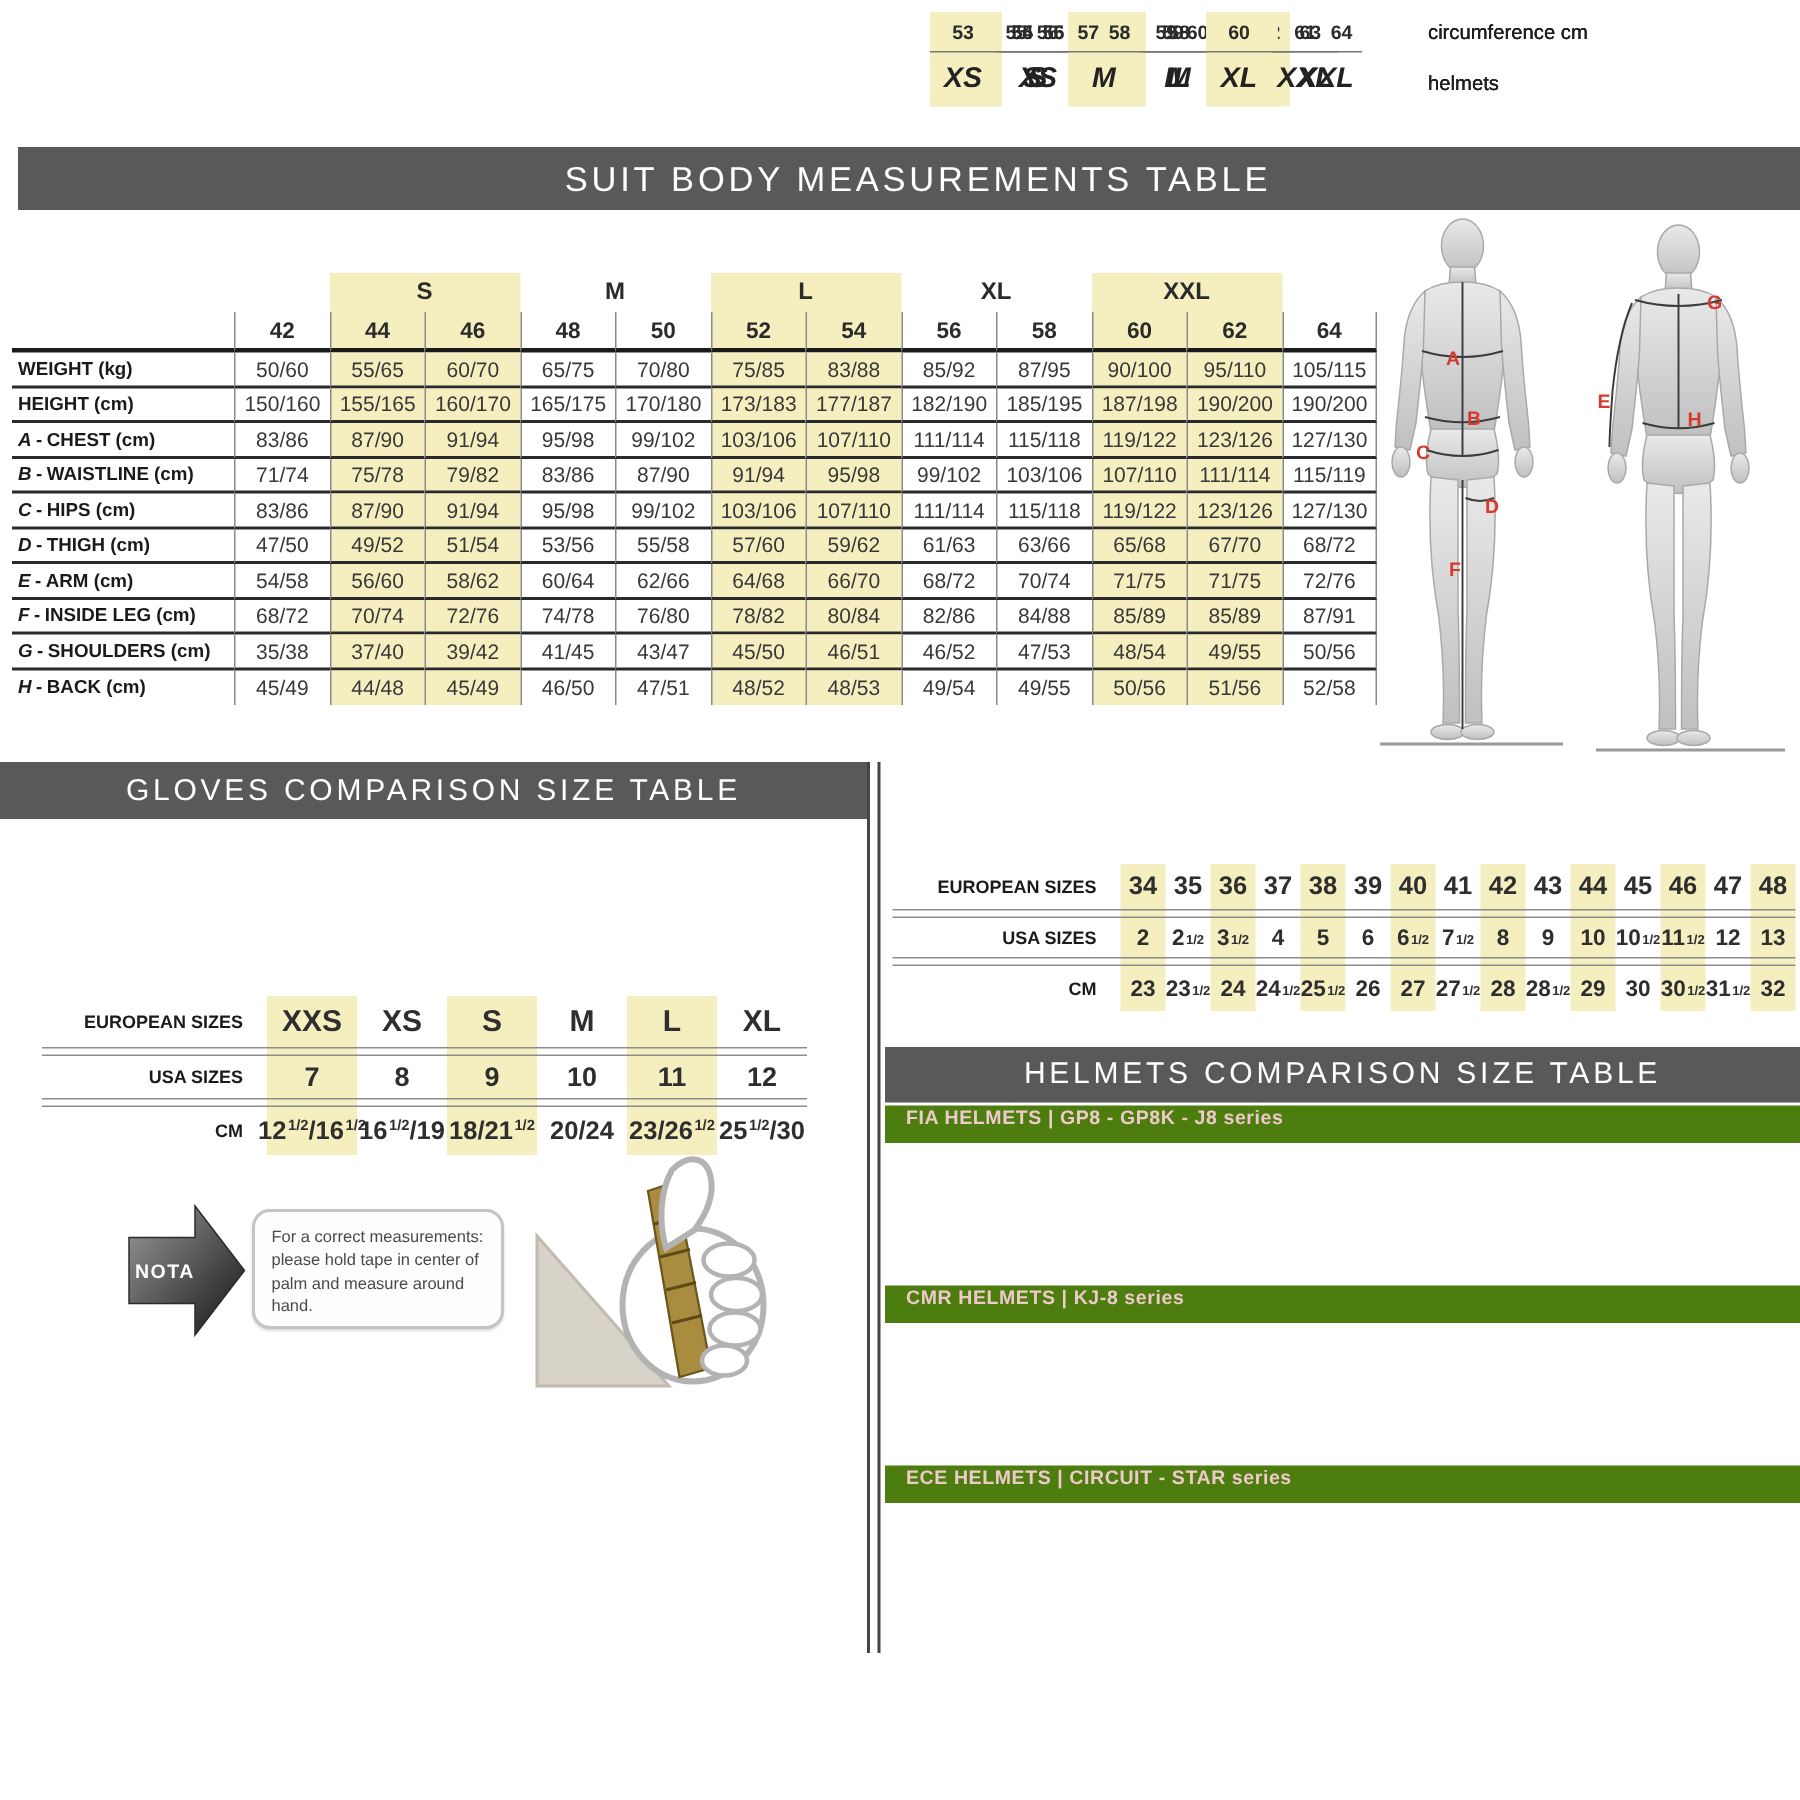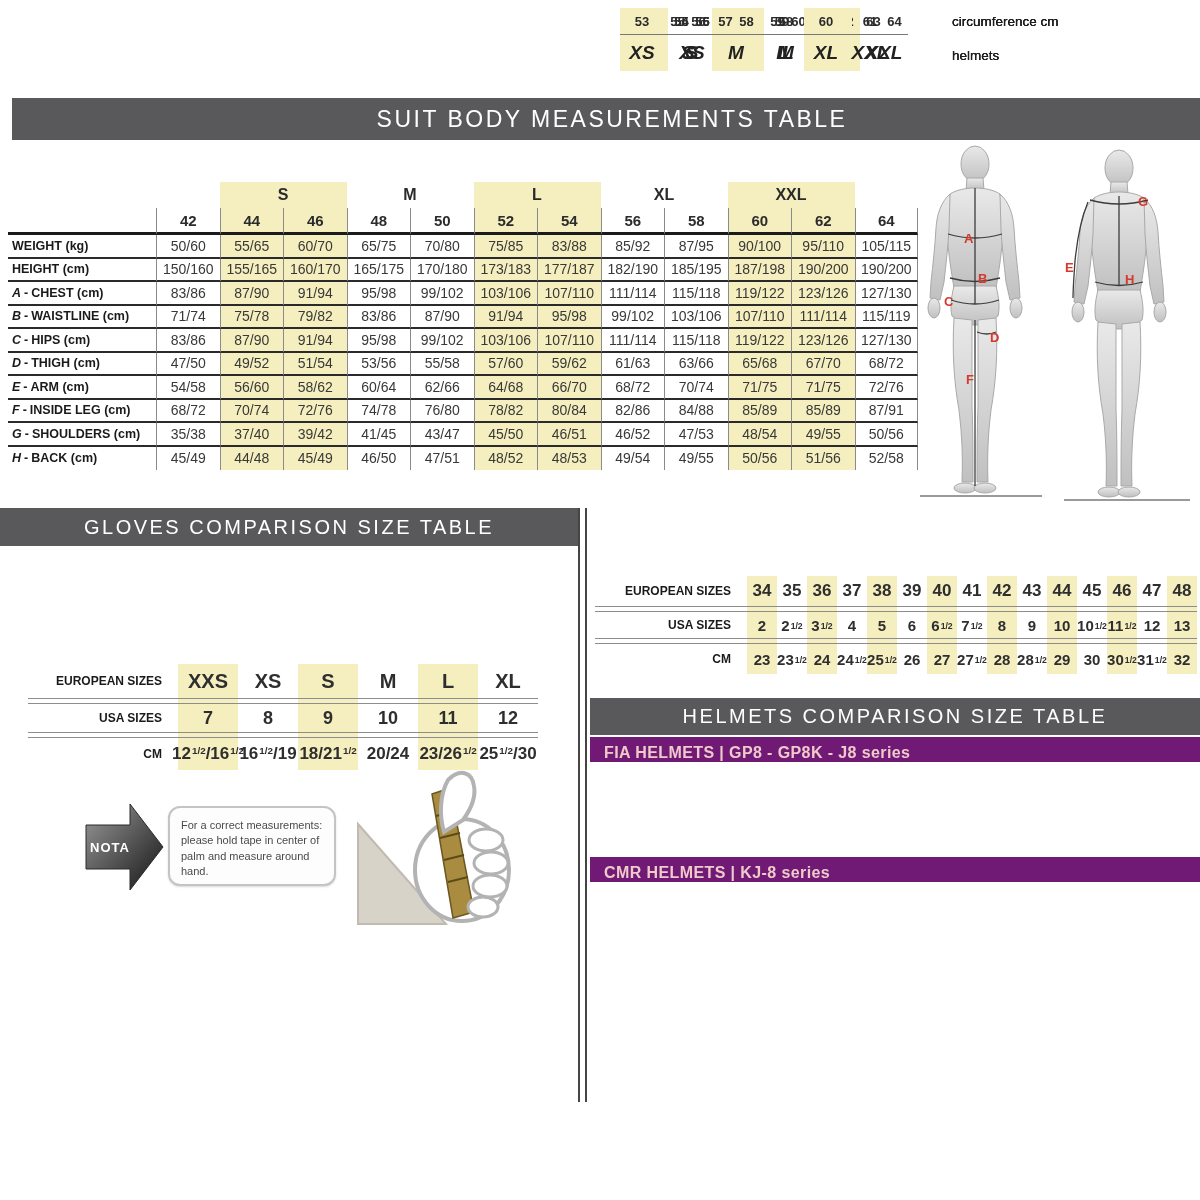--- a/index.html
+++ b/index.html
@@ -52,22 +52,22 @@
   .g-val3{font-size:17px;font-weight:700;}
   #shoes-table{left:595px;top:556px;grid-template-columns:152px repeat(15,30px);
                grid-template-rows:30px 6px 26px 6px 30px;}
   .s-val1{font-size:17px;font-weight:700;}
   .s-val2{font-size:15px;font-weight:700;}
   .s-val3{font-size:15px;font-weight:700;text-align:center;}
   .half{font-size:58%;position:relative;top:-0.32em;margin-left:1px;}
   .halflow{font-size:58%;position:relative;top:0.12em;margin-left:1px;}
 
   
-  .red-banner{position:absolute;left:590px;width:610px;height:25px;background:#701a75;
-              color:#eecaca;font-size:16px;font-weight:bold;display:flex;align-items:flex-end;
+  .red-banner{position:absolute;left:590px;width:610px;height:25px;background:#4d7c0f;
+              color:#eecaca;font-size:13px;font-weight:bold;display:flex;align-items:flex-start;
               padding-left:14px;box-sizing:border-box;letter-spacing:0.4px;}
   #fia-banner{top:737px;} #cmr-banner{top:857px;} #ece-banner{top:977px;}
   .helmet-body{position:absolute;left:620px;width:590px;height:80px;padding-top:8px;}
   .hgroups{display:flex;}
   .hgroup{display:flex;flex-direction:column;}
   .hnums{height:26px;display:flex;align-items:center;justify-content:space-evenly;
          font-size:13px;font-weight:bold;color:#2b2b2b;border-bottom:1px solid #777;}
   .hletter{height:36px;display:flex;align-items:center;justify-content:center;
            font-size:19px;font-weight:bold;font-style:italic;color:#222;}
   .hside-circ,.hside-helm{position:absolute;left:332px;font-size:13.5px;color:#1f1f1f;}
@@ -556,20 +556,23 @@
           <div class="hnums">
             <span>59</span>
           </div>
           <div class="hletter">L</div>
         </div>
       </div>
       <div class="hside-circ">circumference cm</div>
       <div class="hside-helm">helmets</div>
     </div>
 
+  <div class="red-banner" id="ece-banner">
+    <span>ECE HELMETS | CIRCUIT - STAR series</span>
+  </div>
   <div class="helmet-body" id="hbody2">
       <div class="hgroups">
         <div class="hgroup hl" style="width: 44px;">
           <div class="hnums">
             <span>53</span>
           </div>
           <div class="hletter">XS</div>
         </div>
         <div class="hgroup" style="width: 48px;">
           <div class="hnums">

